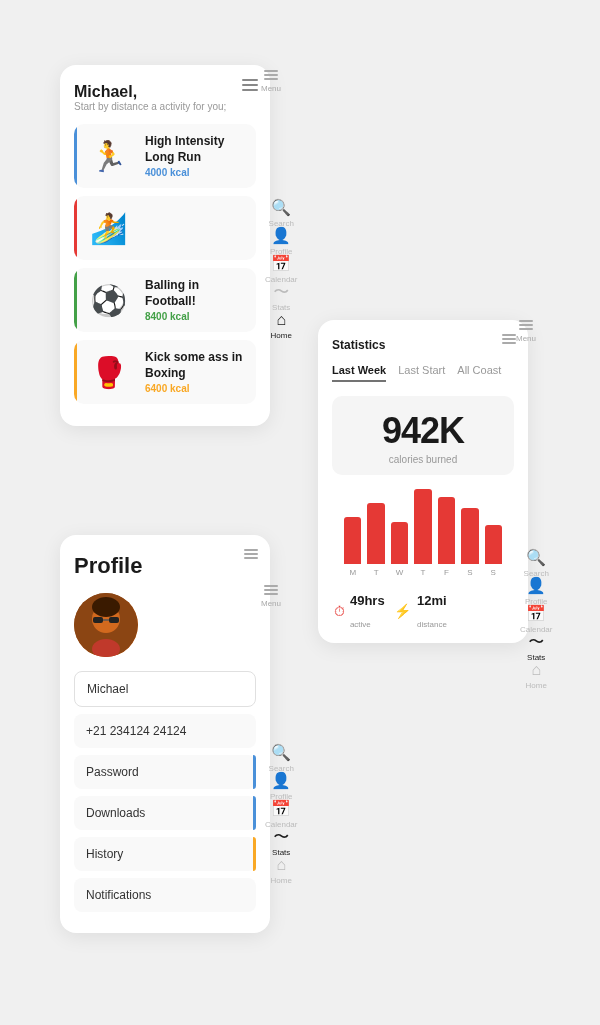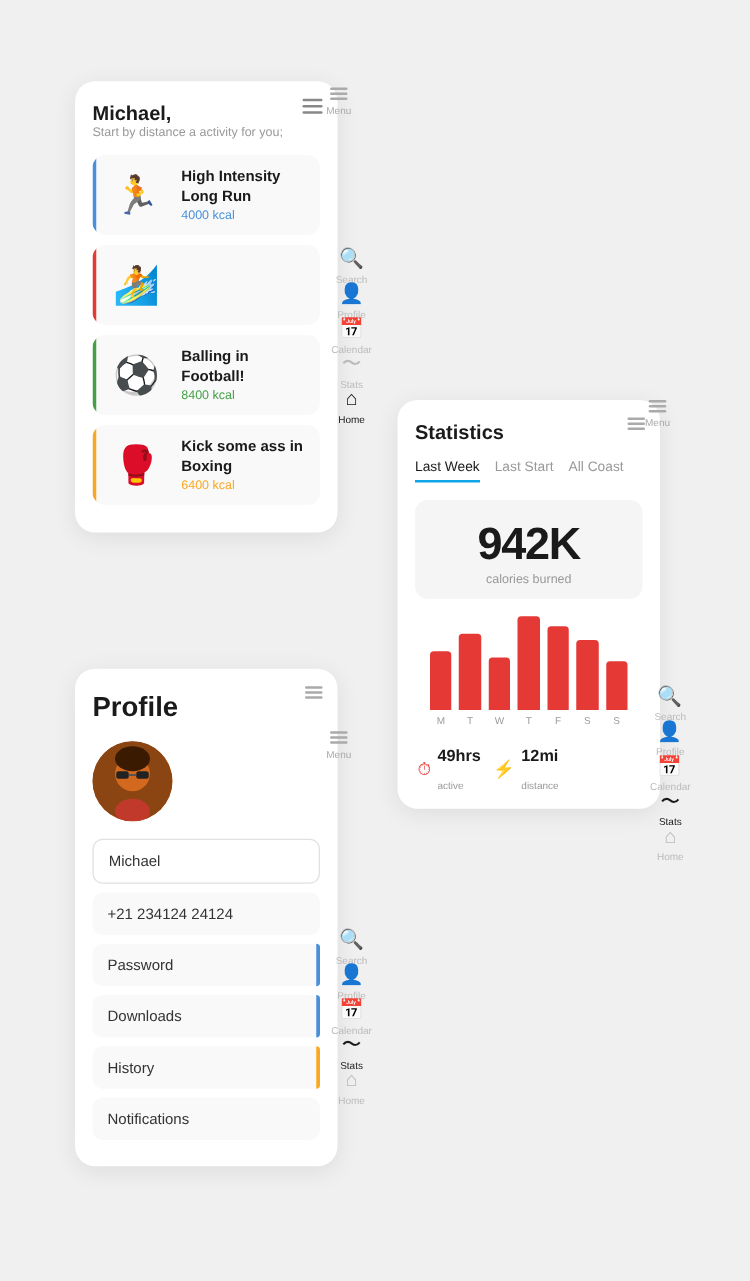--- a/index.html
+++ b/index.html
@@ -69,21 +69,21 @@
       font-size: 30px;
     }
     .activity-info .act-title {
       font-size: 12px;
       font-weight: 700;
       color: #1a1a1a;
       line-height: 1.3;
     }
     .activity-info .act-kcal {
       font-size: 10px;
-      font-weight: 400;
+      font-weight: 700;
       margin-top: 2px;
     }
     .act-kcal.blue { color: #4a90d9; }
     .act-kcal.red { color: #e53935; }
     .act-kcal.green { color: #43a047; }
     .act-kcal.yellow { color: #f9a825; }
 
     
     .sidebar-nav {
       position: absolute;
@@ -188,40 +188,40 @@
       position: absolute;
       top: 320px;
       left: 318px;
       width: 210px;
       background: #fff;
       border-radius: 16px;
       padding: 18px 14px 14px 14px;
       box-shadow: 0 4px 20px rgba(0,0,0,0.08);
     }
     .stats-title {
-      font-size: 16px;
+      font-size: 12px;
       font-weight: 800;
       color: #1a1a1a;
       margin-bottom: 12px;
     }
     .stats-tabs {
       display: flex;
       gap: 12px;
       margin-bottom: 14px;
     }
     .stats-tab {
       font-size: 11px;
       color: #999;
       cursor: pointer;
       padding-bottom: 4px;
     }
     .stats-tab.active {
       color: #1a1a1a;
-      font-weight: 400;
-      border-bottom: 2px solid #0ea5e9;
+      font-weight: 700;
+      border-bottom: 2px solid #737373;
     }
     .calories-card {
       background: #f5f5f5;
       border-radius: 10px;
       padding: 14px 12px 10px 12px;
       margin-bottom: 10px;
       text-align: center;
     }
     .calories-number {
       font-size: 36px;

